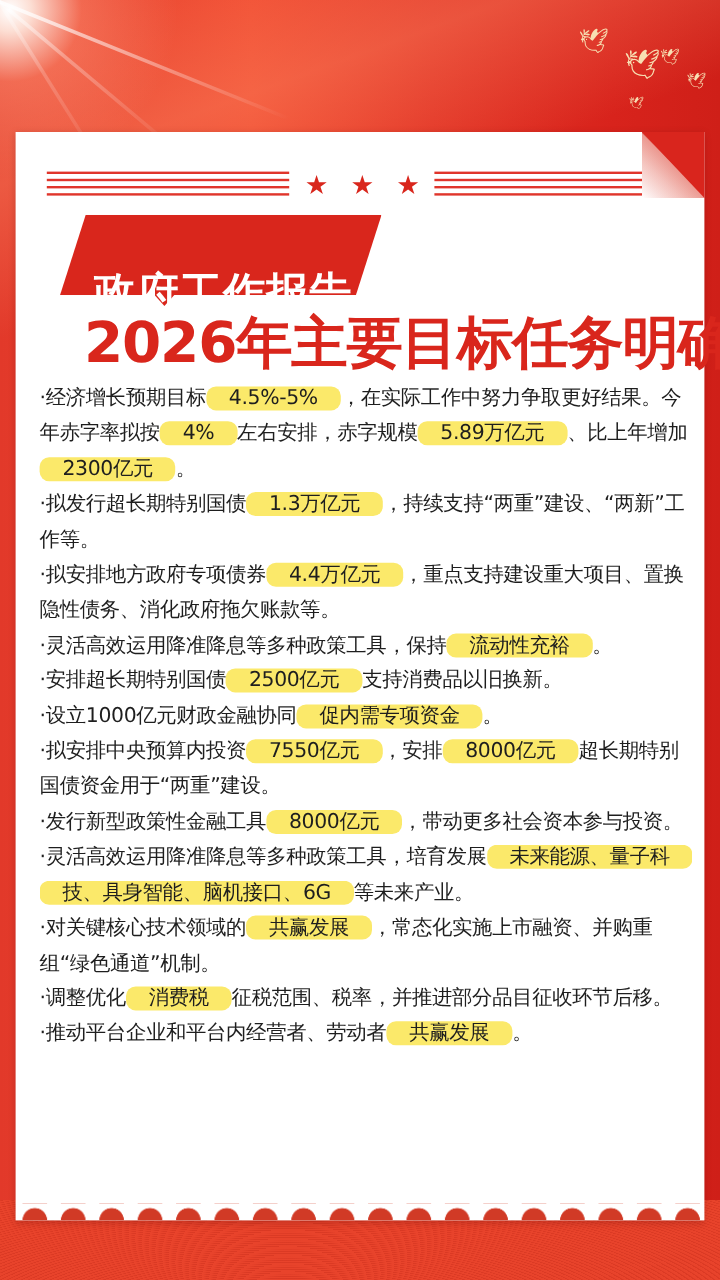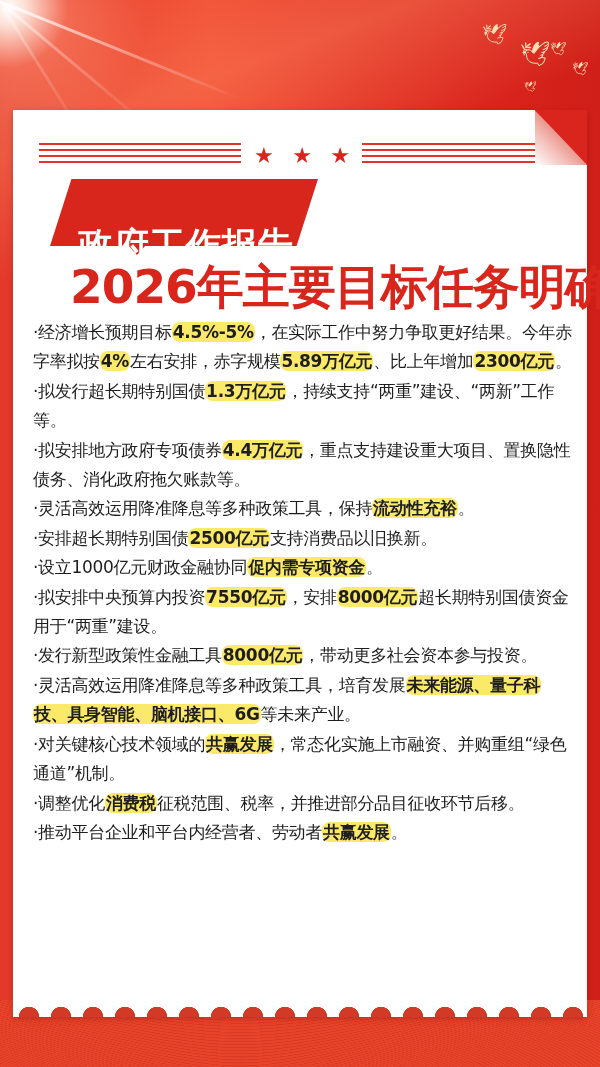--- a/index.html
+++ b/index.html
@@ -74,22 +74,22 @@
       color: #d9261c; font-size: 47px; font-weight: bold; line-height: 60px; letter-spacing: -1px;
       white-space: nowrap;
       margin-left: 28px;
     }
     .content {
       position: absolute; left: 33px; top: 318px; width: 540px;
       color: #1e1e1e; font-size: 17px; line-height: 29.4px; letter-spacing: -0.3px;
     }
     .item { display: block; }
     .hl {
-      background: #fbe96a; border-radius: 8px; padding: 0 1px;
-      box-decoration-break: clone; font-weight: bold; -webkit-box-decoration-break: clone;
+      background: #fbe96a; border-radius: 8px; padding: 0 19px;
+      box-decoration-break: clone; -webkit-box-decoration-break: clone;
     }
     .scallops {
       position: absolute; left: 13px; top: 1003px; width: 574px; height: 14px;
       background: radial-gradient(circle at 16px 14px, #d13a26 0px, #d13a26 10px, rgba(0,0,0,0) 10.5px);
       background-size: 32px 14px; background-repeat: repeat-x;
       background-position: 0 0;
     }
   </style>
 </head>
 <body>

